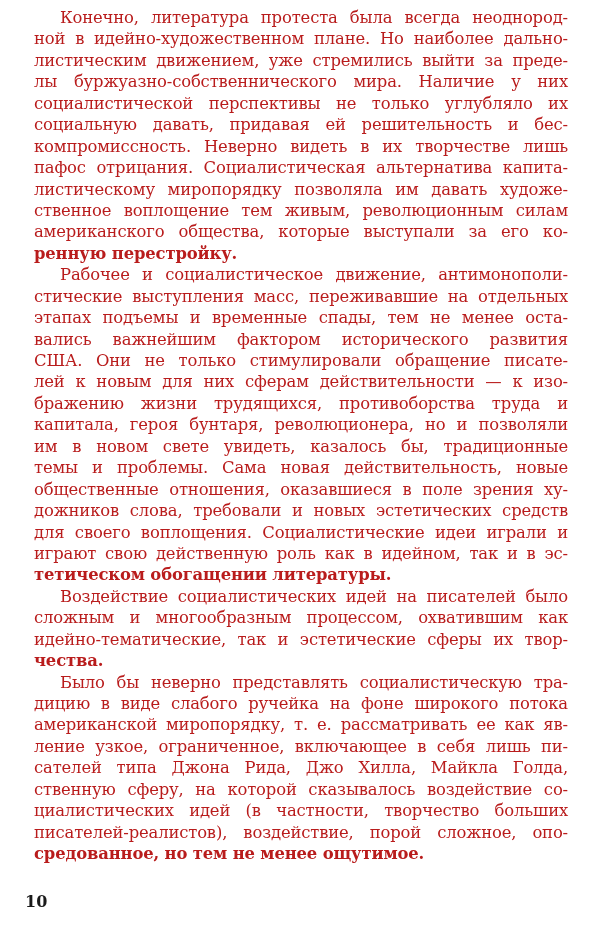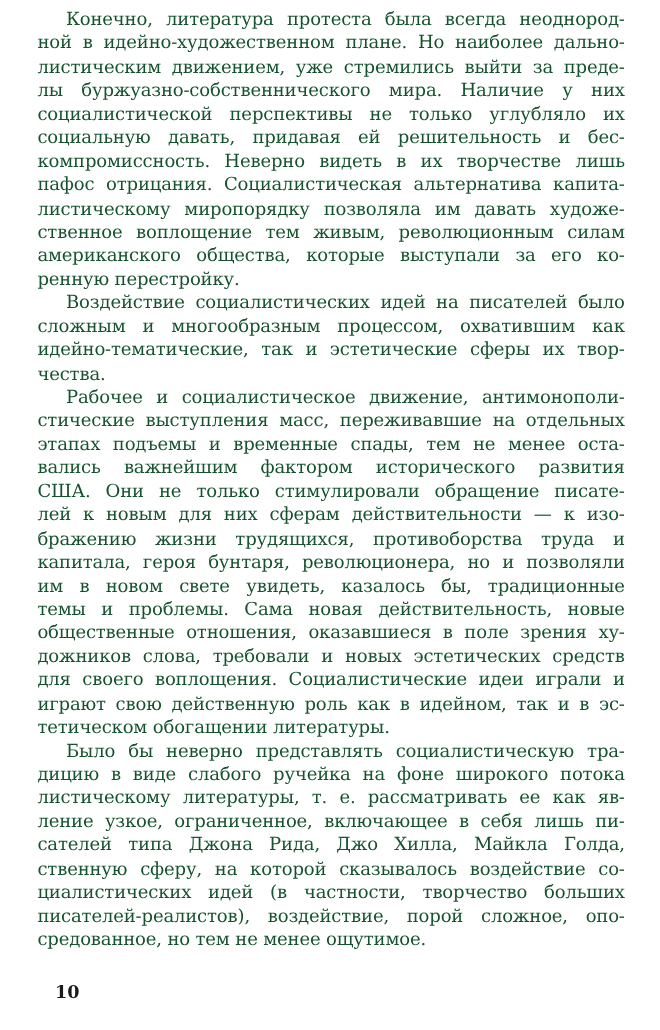--- a/index.html
+++ b/index.html
@@ -1,33 +1,33 @@
 <!DOCTYPE html>
 <html><head>
   <meta charset="utf-8">
   <style>
     html, body { margin: 0; padding: 0; background: #ffffff; }
     body { width: 600px; height: 936px; overflow: hidden; position: relative; }
     .page {
       position: absolute; left: 34px; top: 7px; width: 534px;
       font-family: "DejaVu Serif", "Liberation Serif", serif;
-      color: #14532d;
+      color: #b91c1c;
       font-size: 16.4px;
       line-height: 21.45px;
       letter-spacing: -0.15px;
     }
     .line {
       display: block; white-space: nowrap;
       text-align: justify; text-align-last: justify;
       height: 21.45px;
     }
     .line.indent { padding-left: 26px; }
-    .line.last { text-align-last: left; }
+    .line.last { text-align-last: left; font-weight: bold; }
     .page-number {
-      position: absolute; left: 50px; top: 892px;
+      position: absolute; left: 25px; top: 892px;
       font-family: "DejaVu Serif", "Liberation Serif", serif;
       font-weight: bold; font-size: 16px; color: #1a1a1a;
     }
   </style>
 </head>
 <body>
 
 <div class="page">
   <div>
     <span class="line indent">Конечно, литература протеста была всегда неоднород-</span>
@@ -37,46 +37,46 @@
     <span class="line">социалистической перспективы не только углубляло их</span>
     <span class="line">социальную давать, придавая ей решительность и бес-</span>
     <span class="line">компромиссность. Неверно видеть в их творчестве лишь</span>
     <span class="line">пафос отрицания. Социалистическая альтернатива капита-</span>
     <span class="line">листическому миропорядку позволяла им давать художе-</span>
     <span class="line">ственное воплощение тем живым, революционным силам</span>
     <span class="line">американского общества, которые выступали за его ко-</span>
     <span class="line last">ренную перестройку.</span>
   </div>
   <div>
-    <span class="line indent">Воздействие социалистических идей на писателей было</span>
-    <span class="line">сложным и многообразным процессом, охватившим как</span>
-    <span class="line">идейно-тематические, так и эстетические сферы их твор-</span>
-    <span class="line last">чества.</span>
-  </div>
-  <div>
     <span class="line indent">Рабочее и социалистическое движение, антимонополи-</span>
     <span class="line">стические выступления масс, переживавшие на отдельных</span>
     <span class="line">этапах подъемы и временные спады, тем не менее оста-</span>
     <span class="line">вались важнейшим фактором исторического развития</span>
     <span class="line">США. Они не только стимулировали обращение писате-</span>
     <span class="line">лей к новым для них сферам действительности — к изо-</span>
     <span class="line">бражению жизни трудящихся, противоборства труда и</span>
     <span class="line">капитала, героя бунтаря, революционера, но и позволяли</span>
     <span class="line">им в новом свете увидеть, казалось бы, традиционные</span>
     <span class="line">темы и проблемы. Сама новая действительность, новые</span>
     <span class="line">общественные отношения, оказавшиеся в поле зрения ху-</span>
     <span class="line">дожников слова, требовали и новых эстетических средств</span>
     <span class="line">для своего воплощения. Социалистические идеи играли и</span>
     <span class="line">играют свою действенную роль как в идейном, так и в эс-</span>
     <span class="line last">тетическом обогащении литературы.</span>
   </div>
   <div>
+    <span class="line indent">Воздействие социалистических идей на писателей было</span>
+    <span class="line">сложным и многообразным процессом, охватившим как</span>
+    <span class="line">идейно-тематические, так и эстетические сферы их твор-</span>
+    <span class="line last">чества.</span>
+  </div>
+  <div>
     <span class="line indent">Было бы неверно представлять социалистическую тра-</span>
     <span class="line">дицию в виде слабого ручейка на фоне широкого потока</span>
-    <span class="line">листическому литературы, т. е. рассматривать ее как яв-</span>
+    <span class="line">американской миропорядку, т. е. рассматривать ее как яв-</span>
     <span class="line">ление узкое, ограниченное, включающее в себя лишь пи-</span>
     <span class="line">сателей типа Джона Рида, Джо Хилла, Майкла Голда,</span>
     <span class="line">ственную сферу, на которой сказывалось воздействие со-</span>
     <span class="line">циалистических идей (в частности, творчество больших</span>
     <span class="line">писателей-реалистов), воздействие, порой сложное, опо-</span>
     <span class="line last">средованное, но тем не менее ощутимое.</span>
   </div>
 </div>
 
 <div class="page-number">10</div>

